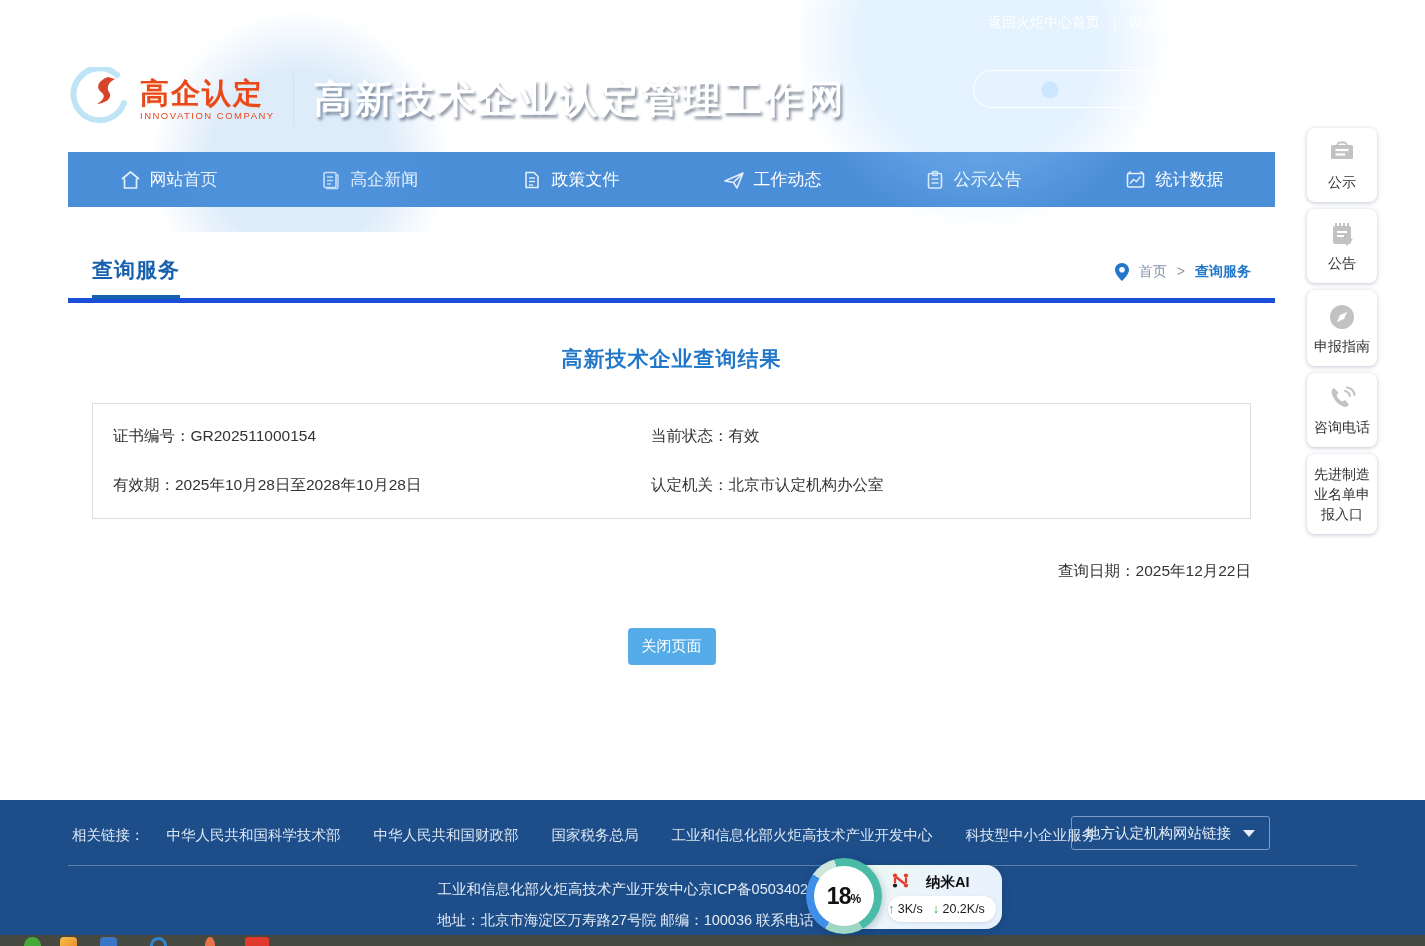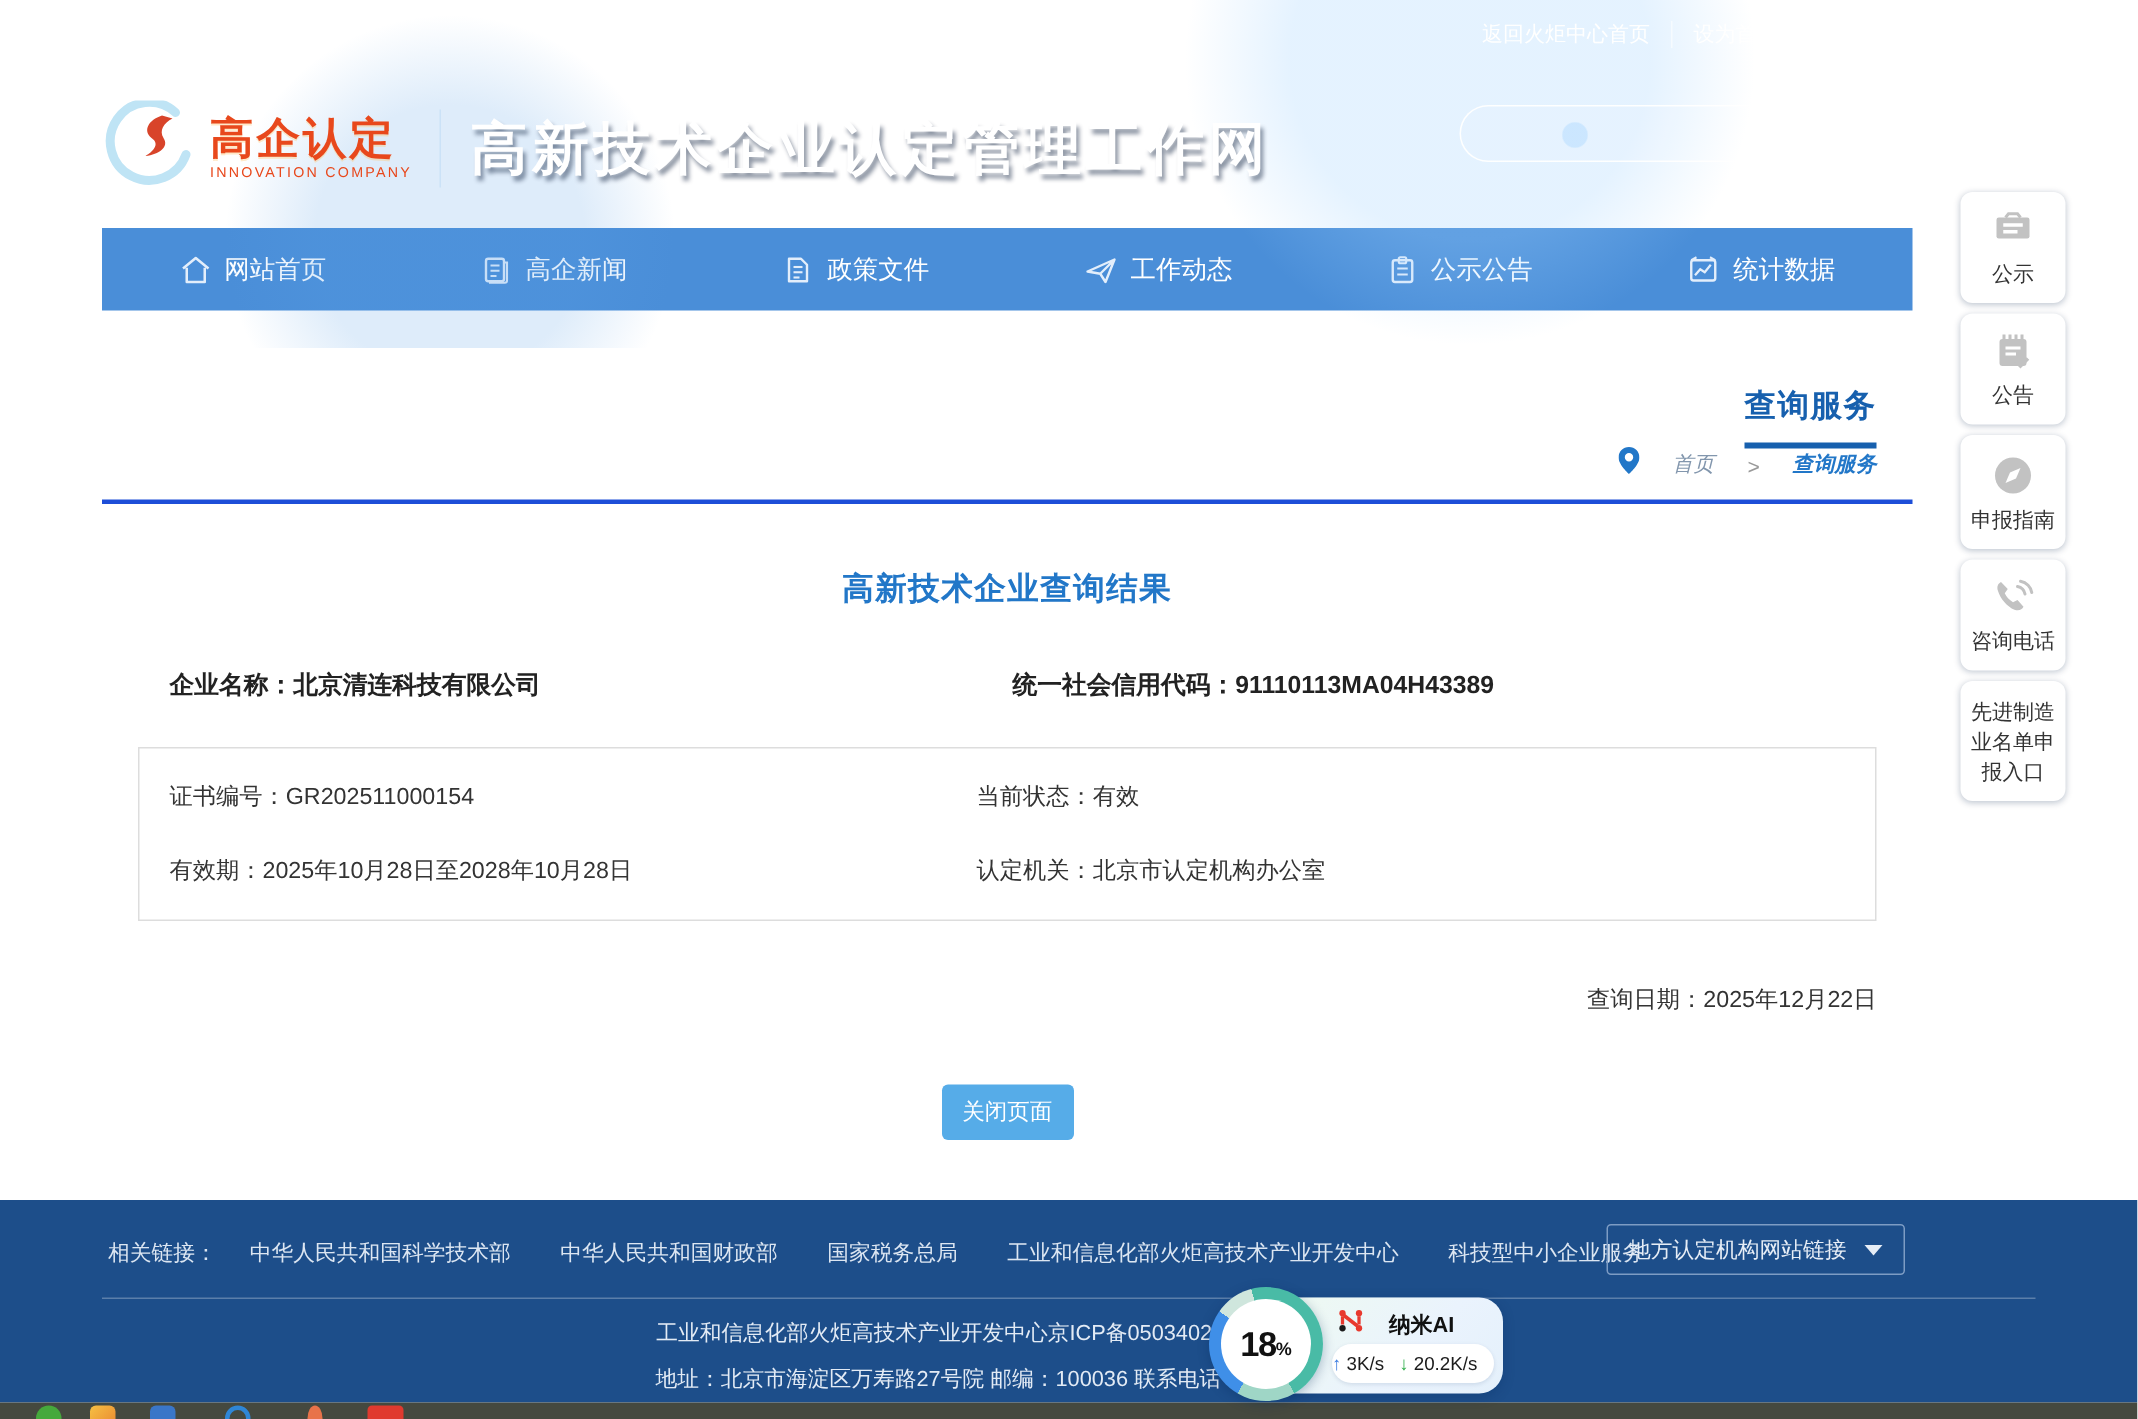--- a/index.html
+++ b/index.html
@@ -56,27 +56,27 @@
     flex:1; display:flex; align-items:center; justify-content:center; gap:9px;
     color:#fff; font-size:17px; cursor:pointer;
   }
   .nav-item svg { display:block; }
   
   .panel {
     margin:25px 0 0 68px; width:1207px; height:508px; background:#fff; position:relative;
   }
   .panel-head {
     display:flex; justify-content:space-between; align-items:flex-end;
-    padding:24px 24px 0 24px; border-bottom:3px solid #1d4ed8;flex-direction:column;
+    padding:24px 24px 0 24px; border-bottom:5px solid #1d4ed8;
   }
   .section-title {
     font-size:21px; font-weight:bold; color:#1760ae; letter-spacing:1px;
     padding-bottom:11px; border-bottom:4px solid #1760ae; margin-bottom:-1px;
   }
-  .breadcrumb { display:flex; align-items:flex-end; gap:22px; font-size:14px; padding-bottom:14px;font-style:italic; }
+  .breadcrumb { display:flex; align-items:flex-start; gap:10px; font-size:14px; padding-bottom:14px; }
   .breadcrumb .bc-home { color:#8296ad; cursor:pointer; }
   .breadcrumb .bc-sep { color:#999; }
   .breadcrumb .bc-cur { color:#2277c8; font-weight:bold; cursor:pointer; }
   .result-title { text-align:center; color:#2277c8; font-size:21px; font-weight:bold; margin-top:42px; letter-spacing:1px; }
   .info-row { display:flex; margin-top:40px; padding-left:45px; font-size:16.5px; font-weight:bold; color:#222; }
   .info-col-left { width:562px; }
   .info-col-right { flex:1; }
   .detail-box { margin:30px 24px 0 24px; border:1px solid #ddd; padding:8px 0; }
   .detail-row { display:flex; padding:14px 0 14px 20px; font-size:15.5px; color:#333; }
   .detail-col-left { width:538px; }
@@ -260,28 +260,20 @@
           </svg>
       </span>
       <span class="bc-home">首页</span>
       <span class="bc-sep">&gt;</span>
       <span class="bc-cur">查询服务</span>
     </div>
   </div>
 
   <div class="result-title">高新技术企业查询结果</div>
 
-  <div class="info-row">
-    <div class="info-col-left">
-      <span>企业名称：</span><span>北京清连科技有限公司</span>
-    </div>
-    <div class="info-col-right">
-      <span>统一社会信用代码：</span><span>91110113MA04H43389</span>
-    </div>
-  </div>
 
   <div class="detail-box">
     <div class="detail-row">
       <div class="detail-col-left">
         <span>证书编号：</span><span>GR202511000154</span>
       </div>
       <div class="detail-col-right">
         <span>当前状态：</span><span>有效</span>
       </div>
     </div>

